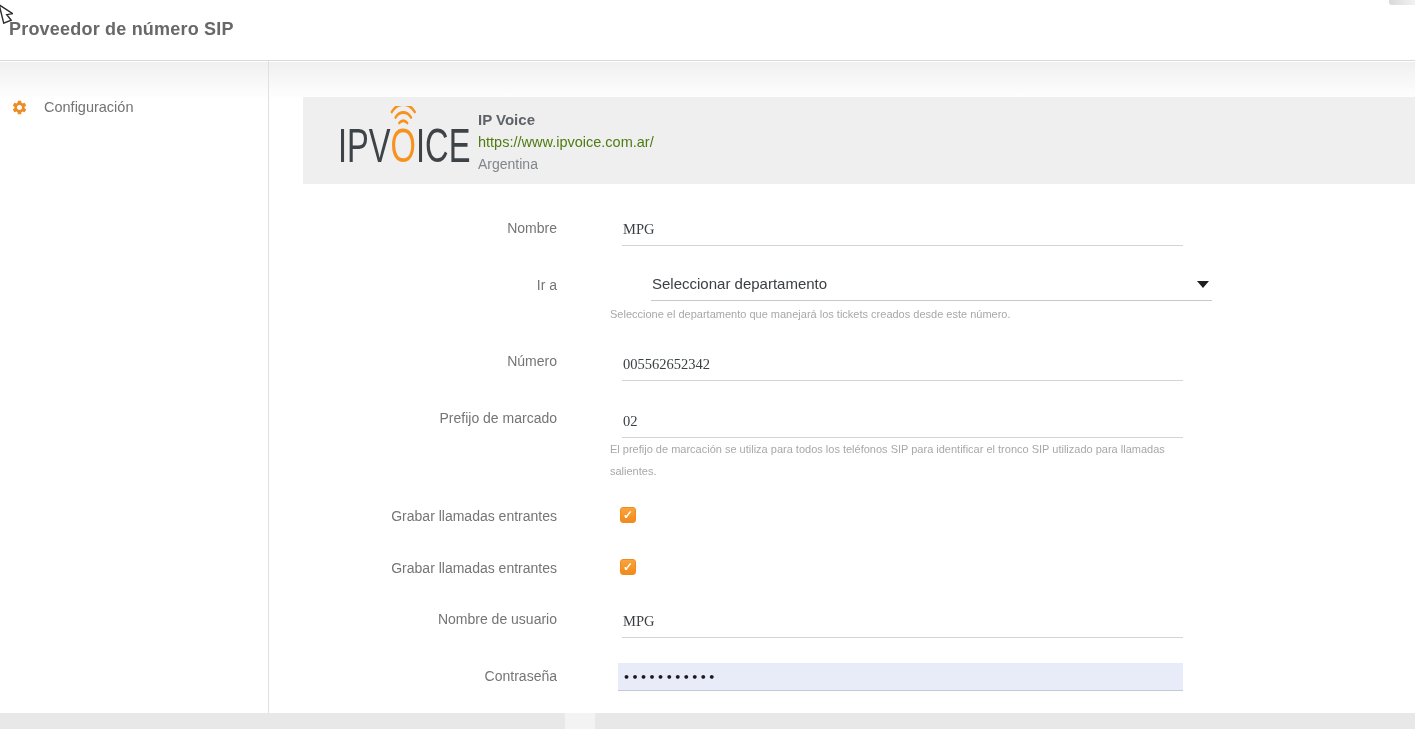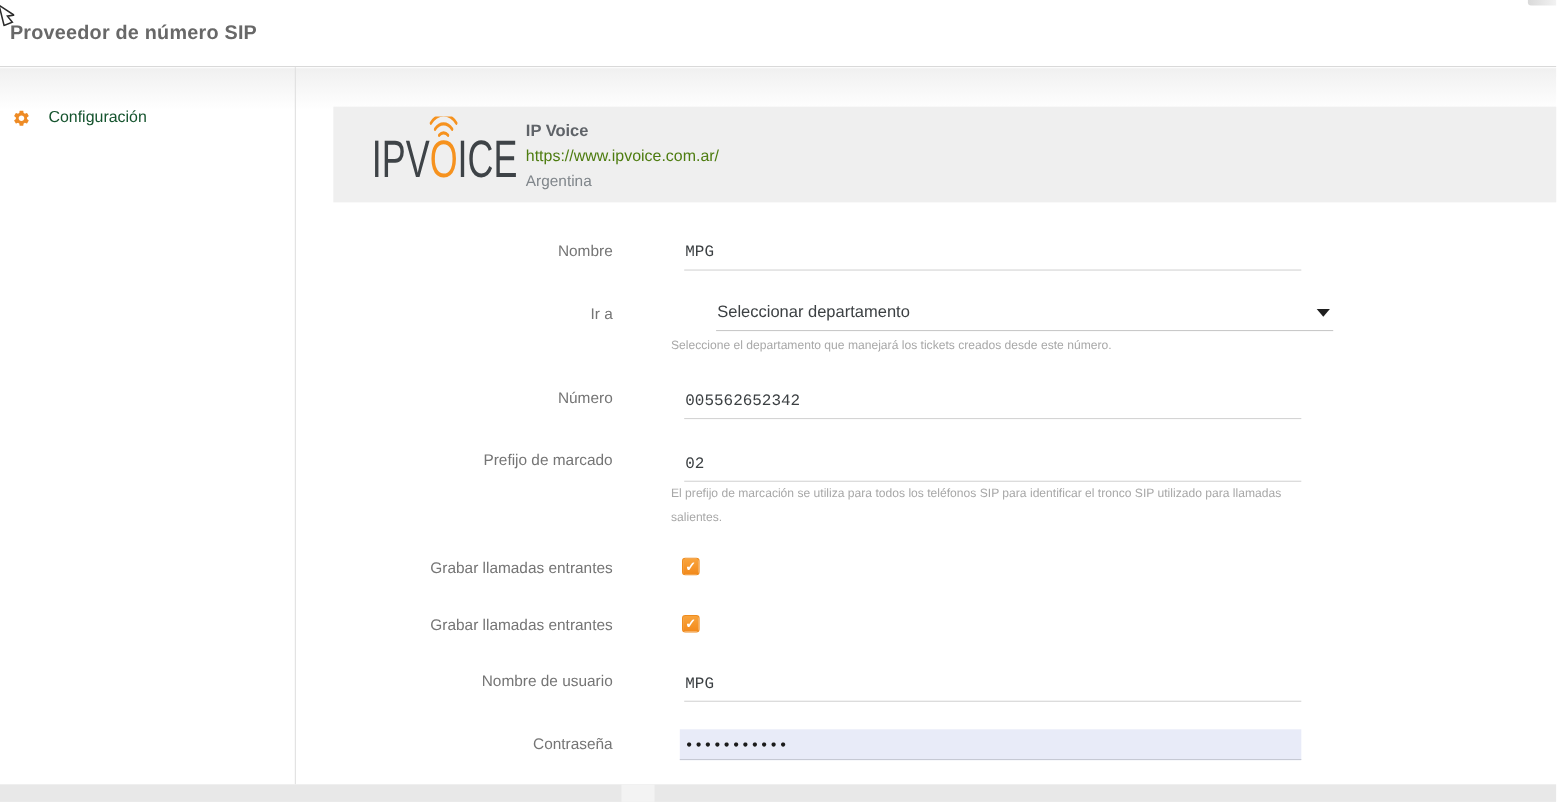--- a/index.html
+++ b/index.html
@@ -14,35 +14,35 @@
   .corner-smudge { position:absolute; right:0; top:0; width:26px; height:5px; background:linear-gradient(90deg,#ababab,#e3e3e3); opacity:.45; border-radius:0 0 0 3px; z-index:6; }
 
   
   .header-fade { position:absolute; left:0; top:62px; width:1415px; height:38px; background:linear-gradient(#f0f0f0, #ffffff); z-index:1; }
 
   
   .sidebar { position:absolute; left:0; top:62px; width:268px; height:651px; background:transparent; z-index:2; }
   .v-divider { position:absolute; left:268px; top:61px; width:1px; height:652px; background:#e0e0e0; z-index:2; }
   .sidebar-item { position:absolute; left:0; top:33px; width:268px; height:30px; cursor:pointer; }
   .gear-icon { position:absolute; left:11px; top:4px; width:17px; height:17px; }
-  .sidebar-label { position:absolute; left:44px; top:4px; font-size:14.5px; color:#14532d; }
+  .sidebar-label { position:absolute; left:44px; top:4px; font-size:14.5px; color:#737373; }
   .banner { position:absolute; left:303px; top:97px; width:1324px; height:87px; background:#efefef; z-index:3; }
   .logo { position:absolute; left:35px; top:8px; transform:scaleX(0.68); transform-origin:left top; }
   .logo-text { position:relative; font-size:48px; font-weight:300; line-height:1; color:#3e4347; padding-top:17px; letter-spacing:0px; white-space:nowrap; }
   .logo-o { color:#f6921e; position:relative; display:inline-block; }
   .arcs-svg { position:absolute; left:50%; top:-16px; transform:translateX(-50%); }
   .banner-info { position:absolute; left:175px; top:12px; }
   .banner-name { font-size:15px; font-weight:700; color:#5f6368; line-height:22px; }
   .banner-url { font-size:14.5px; color:#4d7c0f; text-decoration:none; line-height:22px; display:block; cursor:pointer; }
   .banner-country { font-size:14px; color:#80868b; line-height:22px; }
 
   
   .flabel { position:absolute; left:240px; width:317px; text-align:right; font-size:14px; color:#757575; z-index:3; }
   .ffield { position:absolute; left:622px; width:561px; z-index:3; }
-  .line-input { width:561px; border:none; outline:none; background:transparent; border-bottom:1px solid #d4d4d4; font-family:Liberation Mono, monospace; font-size:14.5px; color:#3c4043; padding:0 0 7px 1px; }
+  .line-input { width:561px; border:none; outline:none; background:transparent; border-bottom:1px solid #d4d4d4; font-family:Liberation Serif, serif; font-size:14.5px; color:#3c4043; padding:0 0 7px 1px; }
   .select-box { position:relative; width:561px; border-bottom:1px solid #c9c9c9; padding:0 0 8px 1px; font-size:15px; color:#3c4043; cursor:pointer;margin-left:29px; }
   .caret-down { position:absolute; right:3px; top:6px; width:0; height:0; border-left:6px solid transparent; border-right:6px solid transparent; border-top:7px solid #1f1f1f; }
   .hint { position:absolute; left:610px; width:563px; font-size:11px; color:#a8a8a8; line-height:22px; z-index:3; }
   .checkbox { position:absolute; left:620px; width:16px; height:16px; background:linear-gradient(#f9a43c,#f28a1c); border-radius:3px; border:1px solid #ef8c1e; cursor:pointer; z-index:3; }
   .check-glyph { display:block; text-align:center; font-size:12px; line-height:15px; color:#ffffff; font-weight:700; }
   .pw-box { position:absolute; left:618px; top:663px; width:565px; height:28px; background:#e8ebf8; border-bottom:1px solid #c6c9d4; z-index:3; }
   .pw-input { width:100%; height:100%; border:none; outline:none; background:transparent; font-family:"DejaVu Sans", sans-serif; font-size:11px; font-weight:700; letter-spacing:1.5px; color:#1b1b1b; padding:2px 0 0 5px; }
 
   
   .bottom-strip { position:absolute; left:0; top:713px; width:1415px; height:16px; background:#e8e8e8; z-index:4; }

